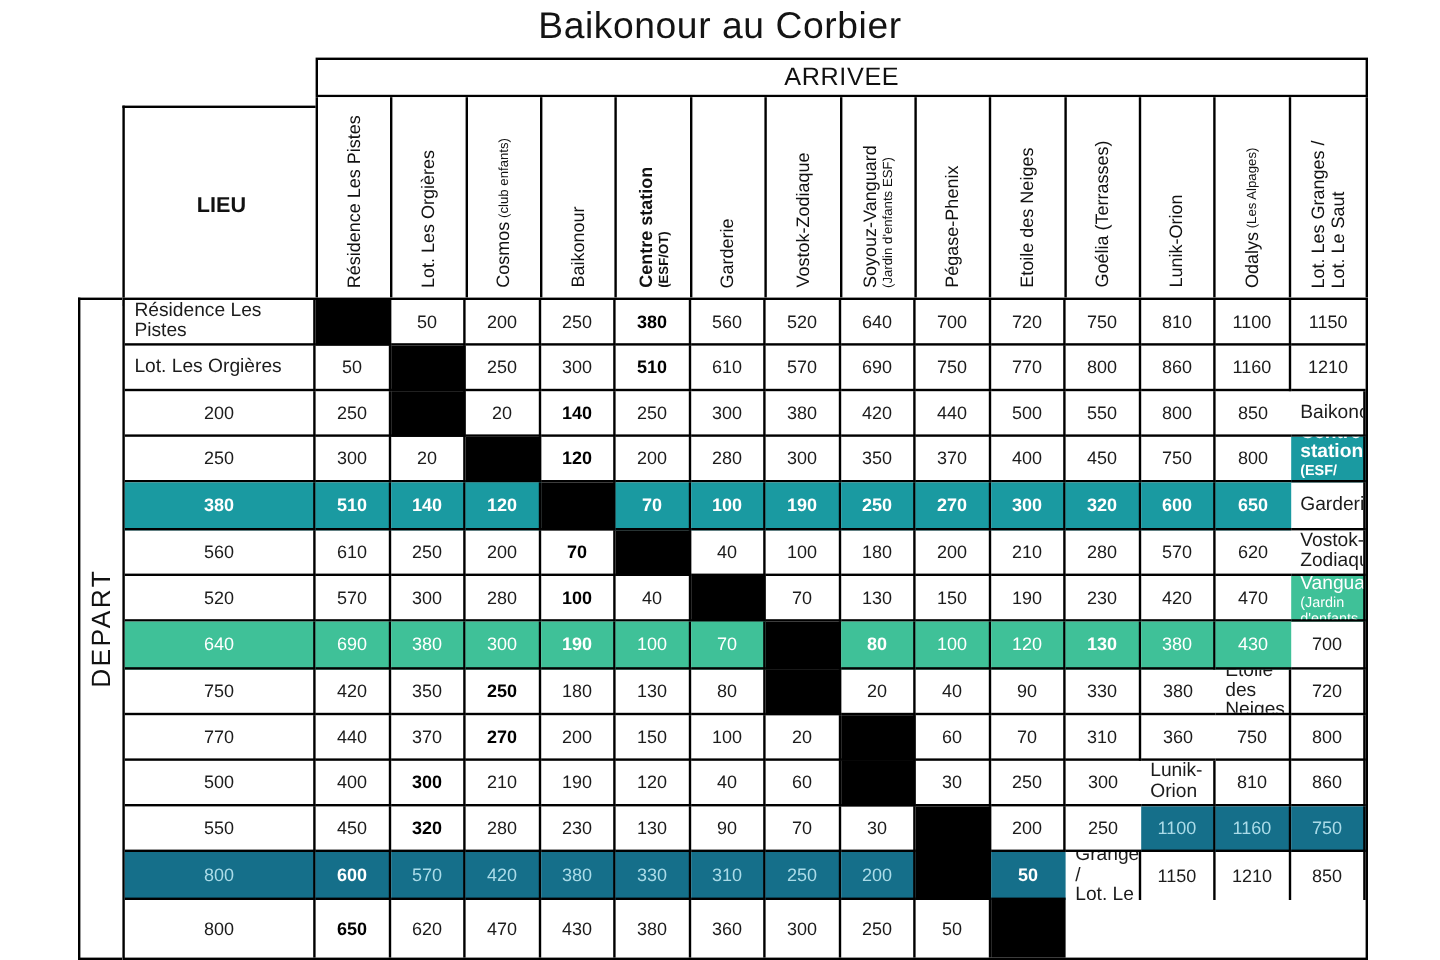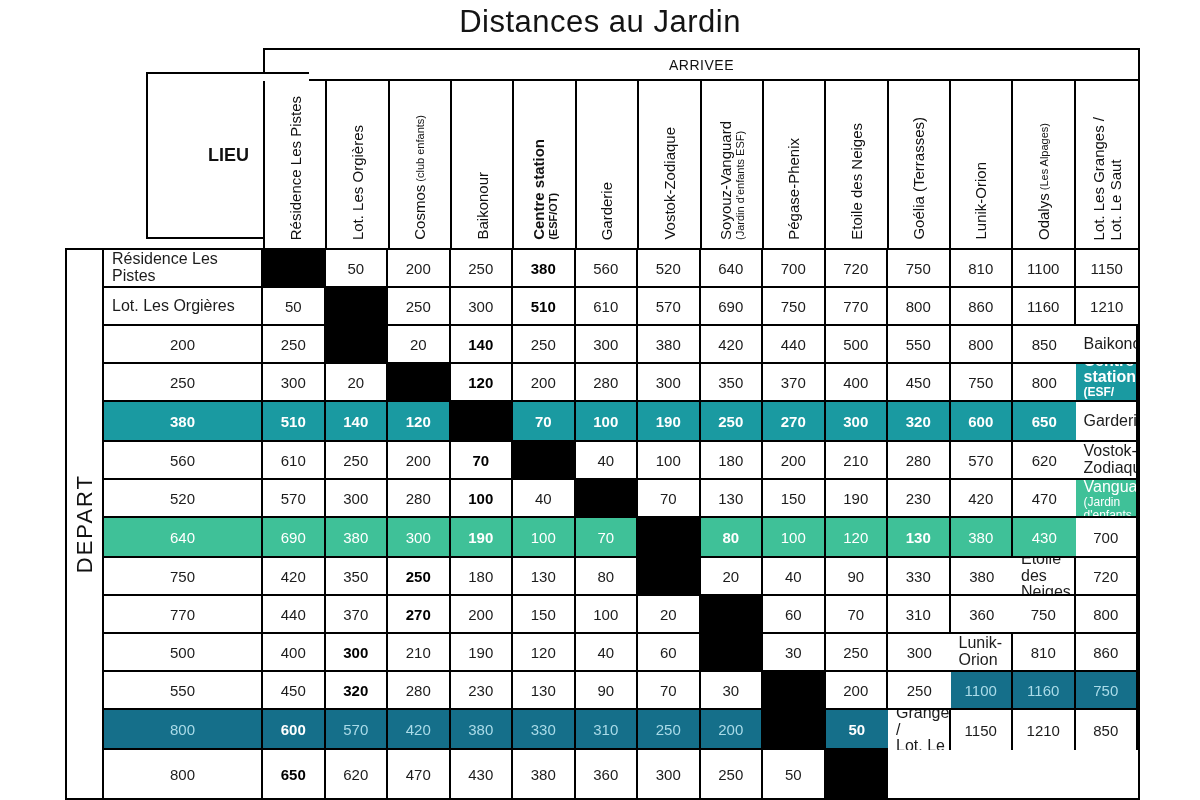--- a/index.html
+++ b/index.html
@@ -8,27 +8,27 @@
     position:relative; width:1200px; height:800px; background:#fff;
     font-family:"Liberation Sans","DejaVu Sans",sans-serif; overflow:hidden;
   }
   .title {
     position:absolute; top:4px; left:0; width:100%;
     text-align:center; font-size:31px; color:#141414; letter-spacing:0.5px;
   }
   .arrivee {
     position:absolute; left:263px; top:48px; width:877px; height:33px;
     border:2px solid var(--line); display:flex; align-items:center; justify-content:center;
-    font-size:14px; color:#111; letter-spacing:0.5px; background:#fff;
+    font-size:21px; color:#111; letter-spacing:0.5px; background:#fff;
   }
   .lieu {
-    position:absolute; left:102px; top:72px; width:163px; height:167px;
+    position:absolute; left:102px; top:88px; width:163px; height:167px;
     border:2px solid var(--line); border-right:none;
     display:flex; align-items:center; justify-content:center;
-    font-size:18px; font-weight:bold; color:#111; background:#fff;margin-left:44px;
+    font-size:18px; font-weight:bold; color:#111; background:#fff;
   }
   .colheaders {
     position:absolute; left:263px; top:81px; width:877px; height:167px;
     display:grid; grid-template-columns:repeat(14,1fr);
     border-left:2px solid var(--line); border-right:2px solid var(--line); background:#fff;
   }
   .hcell {
     border-right:2px solid var(--line);
     display:flex; align-items:flex-end; justify-content:center;
     padding-bottom:8px; overflow:hidden;
@@ -77,21 +77,21 @@
   .row-dark { background:var(--darkteal); }
   .row-dark.lcell { color:#fff; }
   .row-dark.cell { color:var(--pale); }
   .row-dark.cell.b { color:#fff; }
   .row-teal.diag, .row-green.diag, .row-dark.diag { background:#000; }
 </style>
 </head>
 <body>
 
 <div class="page">
-  <div class="title">Distances au Jardin</div>
+  <div class="title">Baikonour au Corbier</div>
   <div class="arrivee">ARRIVEE</div>
   <div class="lieu">LIEU</div>
   <div class="colheaders" id="col-headers">
       <div class="hcell">
         <div class="vtext">
           <div class="hline"><span>Résidence Les Pistes</span></div>
         </div>
       </div>
       <div class="hcell">
         <div class="vtext">

